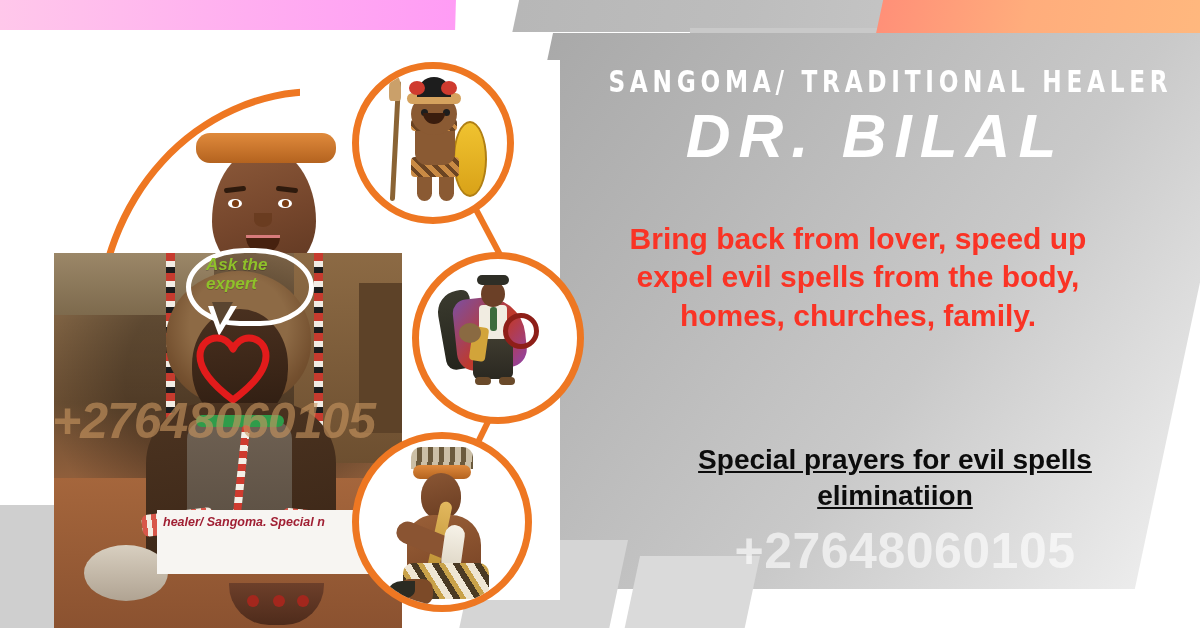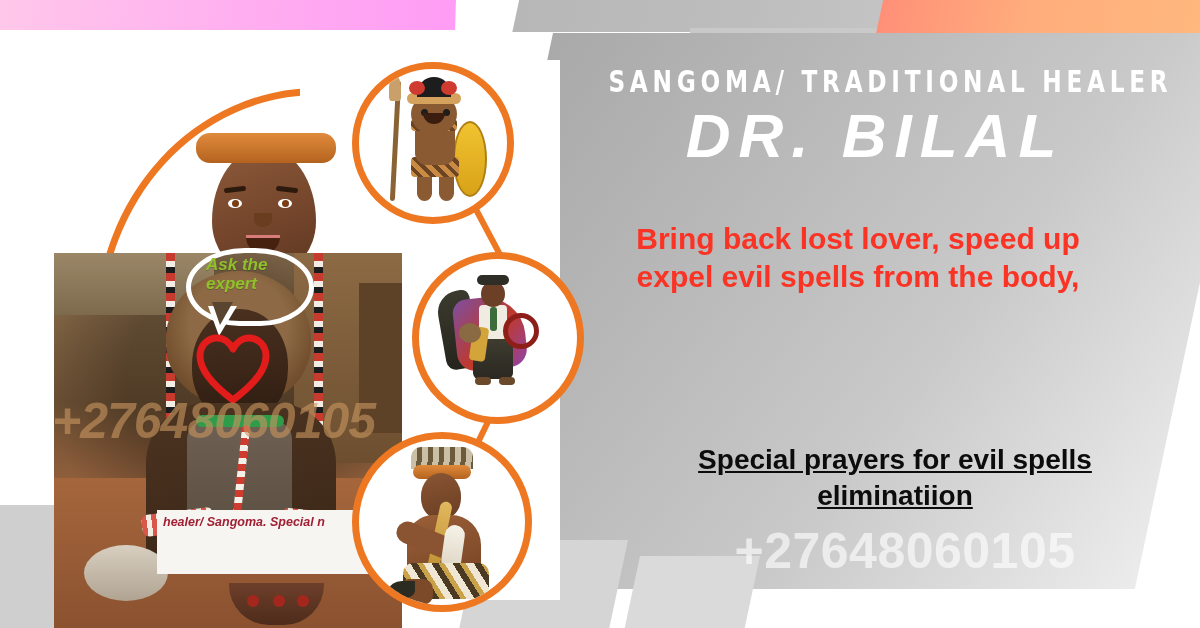--- a/index.html
+++ b/index.html
@@ -404,22 +404,23 @@
     <div class="c3-white"></div>
     <div class="c3-skirt"></div>
     <div class="c3-leg"></div>
     <div class="c3-feather"></div>
   </div>
 
   <div class="r-eyebrow">SANGOMA/ TRADITIONAL HEALER</div>
   <div class="r-name">DR. BILAL</div>
 
   <div class="r-red">
-    <div>Bring back lost lover, speed up</div>
+    <div>Bring back from lover, speed up</div>
     <div>expel evil spells from the body,</div>
+    <div>homes, churches, family.</div>
   </div>
 
   <div class="r-black">
     <div>Special prayers for  evil spells</div>
     <div>eliminatiion</div>
   </div>
 
   <div class="r-phone">+27648060105</div>
 
 </div>

